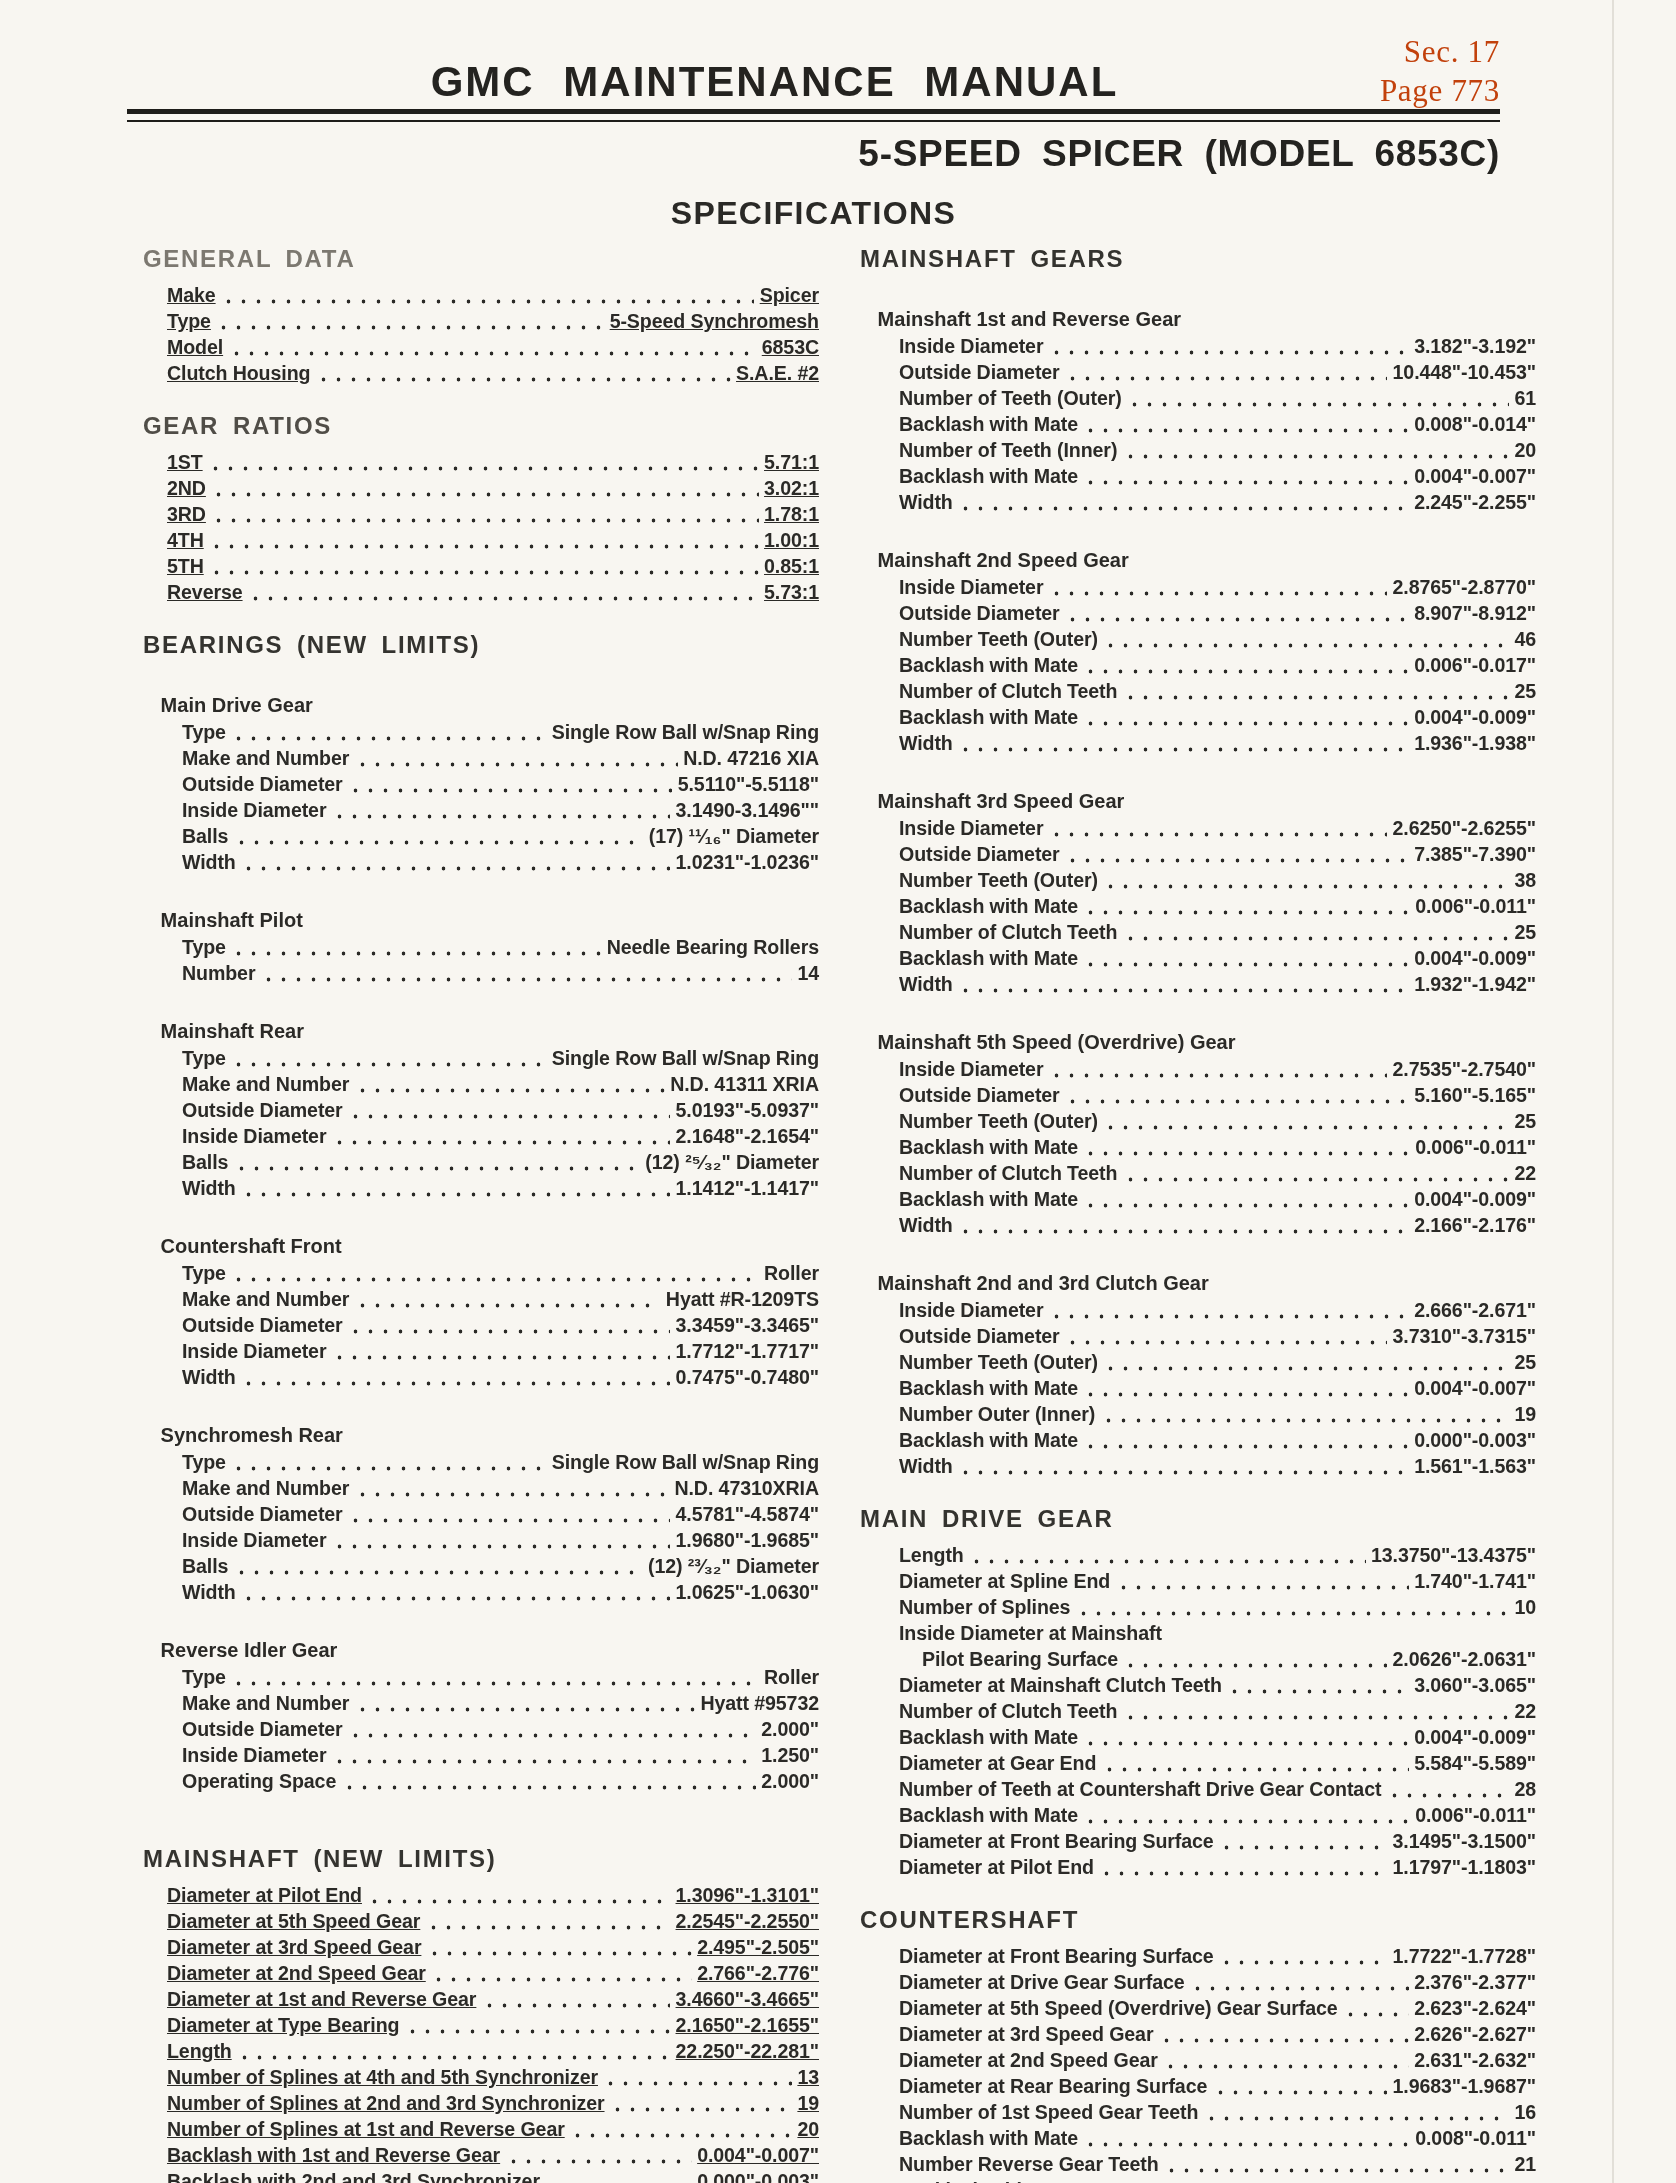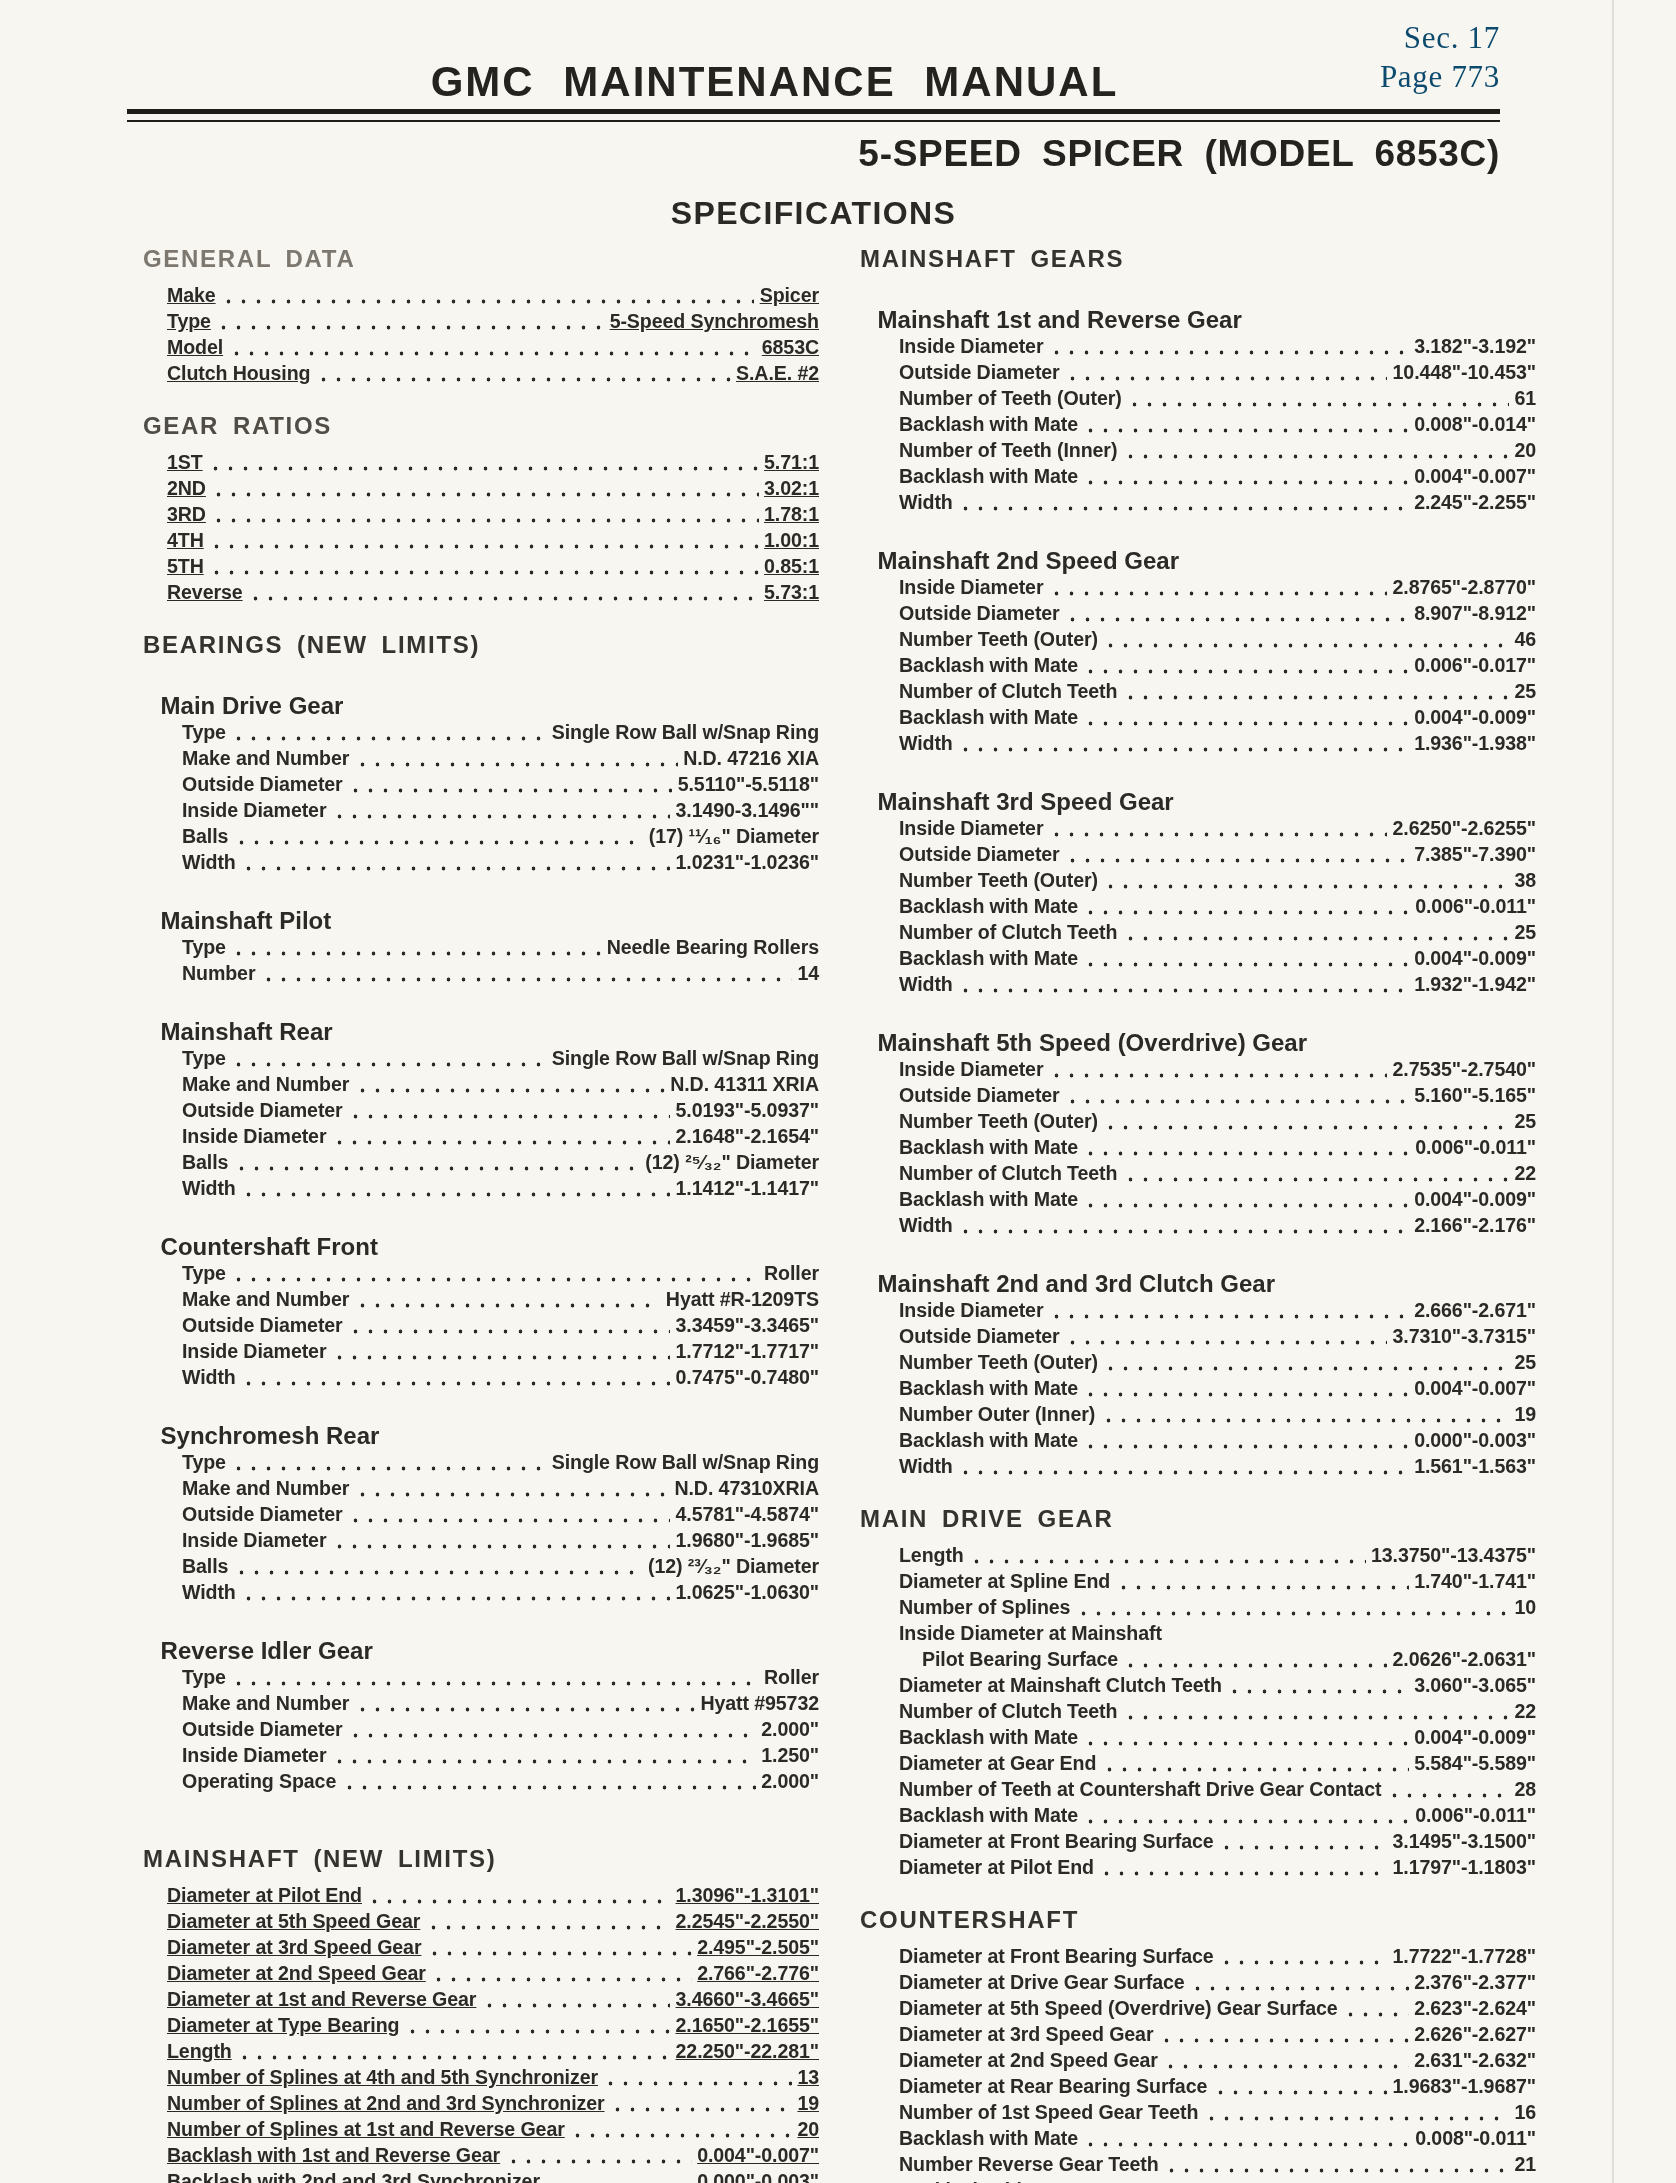--- a/index.html
+++ b/index.html
@@ -11,26 +11,26 @@
   .page{
     position:relative;
     width:1677px;height:2183px;
     background:var(--paper,#f8f6f1);
     color:var(--ink,#2b2a27);
     font-weight:700;
     overflow:hidden;
   }
   
   .corner{
-    position:absolute;top:18px;right:177px;
+    position:absolute;top:32px;right:177px;
     text-align:right;
     font-family:"Liberation Serif","DejaVu Serif",serif;
     font-weight:400;
     font-size:31px;line-height:39px;
-    color:#0c4a6e;
+    color:#c2410c;
     letter-spacing:0.7px;
   }
   .manual-title{
     position:absolute;top:58px;left:88px;width:1373px;
     text-align:center;
     font-size:42px;
     letter-spacing:2px;
     word-spacing:15px;
     color:#242320;
   }
@@ -62,21 +62,21 @@
     font-size:24px;
     line-height:31px;
     letter-spacing:1.7px;
     word-spacing:5.4px;
     margin-bottom:8px;
     color:#34332f;
   }
   .sec-title.faded{color:var(--ink-faded,#7c7870);}
   .sec-title.medium{color:var(--ink-medium,#504d47);}
   .group-subtitle{
-    font-size:24px;
+    font-size:20px;
     line-height:27px;
     padding-left:17.6px;
     white-space:nowrap;
     margin-top:32px;
   }
   .row{
     display:flex;
     align-items:baseline;
     font-size:19.6px;
     line-height:26px;

